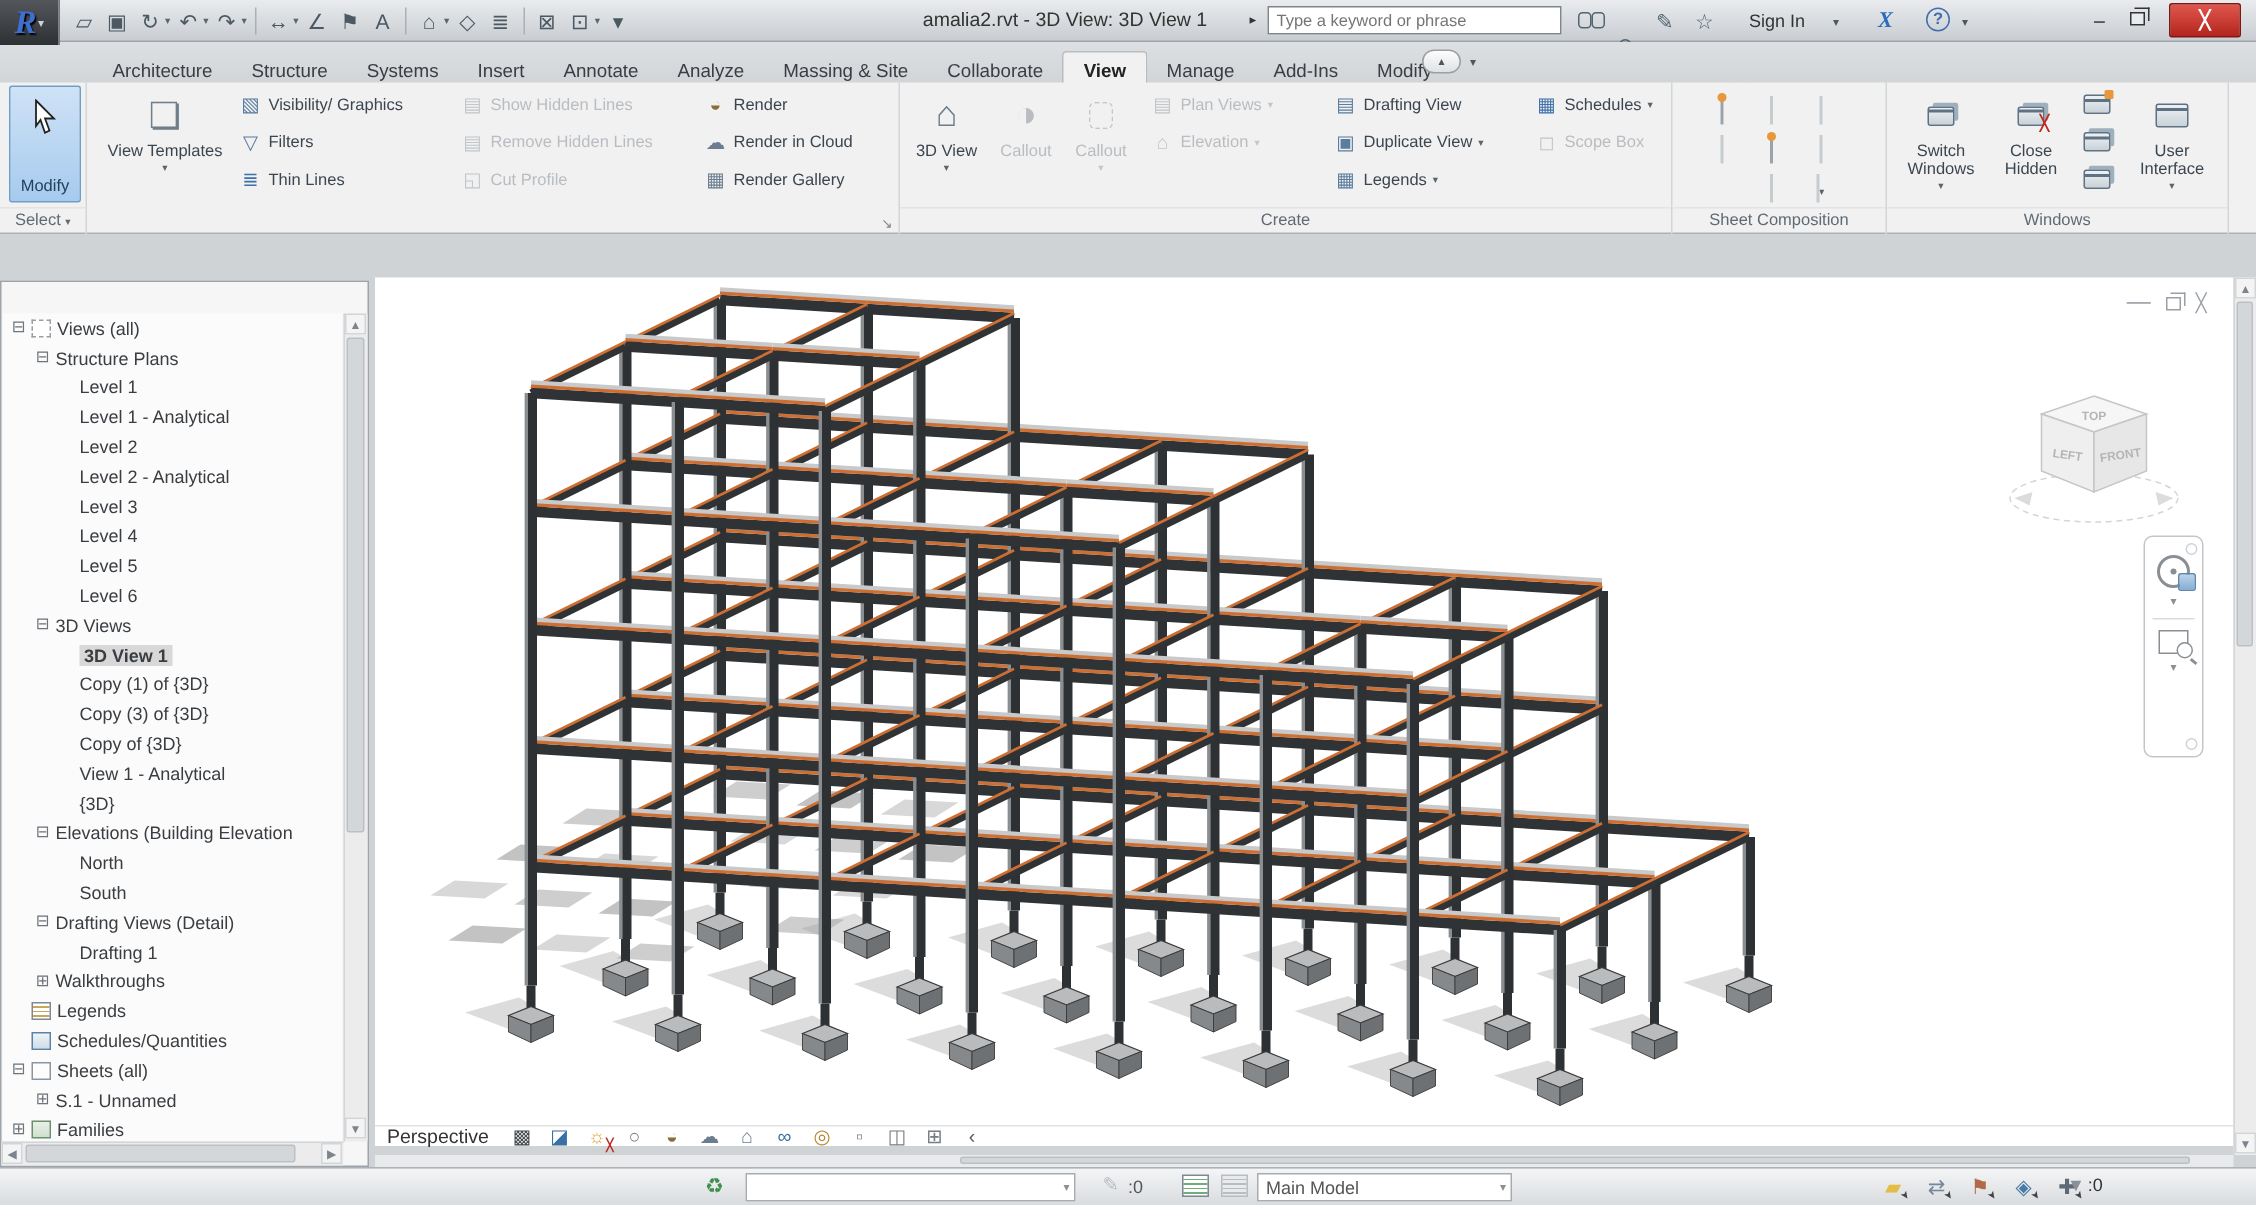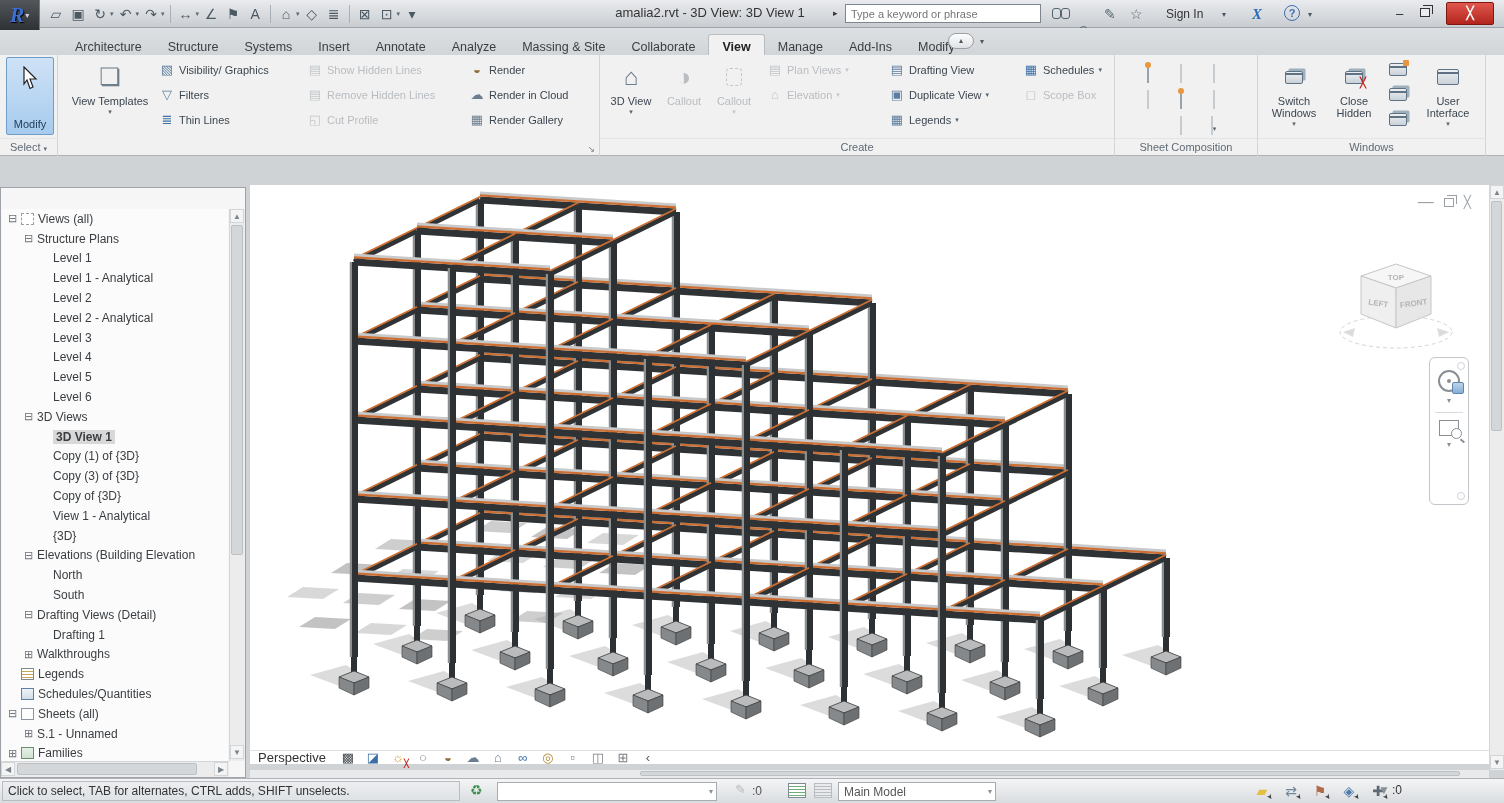--- a/index.html
+++ b/index.html
@@ -118,21 +118,21 @@
   
   #statusbar{position:absolute;left:0;top:778px;width:1504px;height:25px;background:linear-gradient(#f4f5f6,#d9dcdf);border-top:1px solid #aeb2b6;font-size:12px;color:#333}
   #status-hint{position:absolute;left:2px;top:2px;width:458px;height:20px;background:linear-gradient(#eceef0,#dfe2e5);border:1px solid #b9bdc1;padding:2px 5px;white-space:nowrap;overflow:hidden}
   #worksets-icon{position:absolute;left:470px;top:3px;font-size:14px;color:#3f8f4f}
   #worksets-select{position:absolute;left:497px;top:3px;width:220px;height:19px;background:#fff;border:1px solid #a8acb0}
   #worksets-select .cdd{position:absolute;right:3px;top:4px;font-size:8px;color:#8a9096}
   #editable-icon{position:absolute;left:735px;top:3px;color:#b8bcc0;font-size:13px}
   #editable-count{position:absolute;left:752px;top:5px;color:#555}
   .do-ico{position:absolute;top:4px;width:18px;height:15px;border:1px solid #7e8993;background:repeating-linear-gradient(#fff,#fff 2px,#6fae7a 2px,#6fae7a 3px)}
   .do-ico.gray{background:repeating-linear-gradient(#e8eaec,#e8eaec 2px,#b9bdc1 2px,#b9bdc1 3px);border-color:#b9bdc1}
-  #do-select{position:absolute;left:838px;top:3px;width:158px;height:19px;background:#fff;border:1px solid #a8acb0;padding:2px 5px;color:#555}
+  #do-select{position:absolute;left:838px;top:3px;width:170px;height:19px;background:#fff;border:1px solid #a8acb0;padding:2px 5px;color:#555}
   #do-select .cdd{position:absolute;right:3px;top:4px;font-size:8px;color:#8a9096}
   #status-toggles{position:absolute;left:1252px;top:2px;display:flex;gap:9px;align-items:center}
   .stog{width:20px;height:19px;display:flex;align-items:center;justify-content:center;font-size:14px;position:relative}
   .stog::after{content:"➤";position:absolute;right:-1px;bottom:-1px;font-size:7px;color:#444;transform:rotate(55deg)}
   #filter-group{position:absolute;left:1378px;top:4px;display:flex;align-items:center;gap:2px}
   #filter-icon{color:#8a9096;font-size:12px}
 </style>
 </head>
 <body>
 
@@ -1151,21 +1151,20 @@
   <span class="sb-thumb"></span>
 </div>
 
 <div id="vscroll">
   <span class="sb-btn" style="left:0;top:0">▲</span>
   <span class="sb-thumb" style="left:1px;top:16px;width:11px;height:230px"></span>
   <span class="sb-btn" style="left:0;top:570px">▼</span>
 </div>
 
 <div id="statusbar">
-  <div id="status-hint">Click to select, TAB for alternates, CTRL adds, SHIFT unselects.</div>
   <span id="worksets-icon">♻</span>
   <div id="worksets-select">
       <span class="cdd">▾</span>
     </div>
   <span id="editable-icon">✎</span>
   <span id="editable-count">:0</span>
   <span class="do-ico" style="left:788px"></span>
   <span class="do-ico gray" style="left:814px"></span>
   <div id="do-select"><span>Main Model</span><span class="cdd">▾</span></div>
   <div id="status-toggles">

